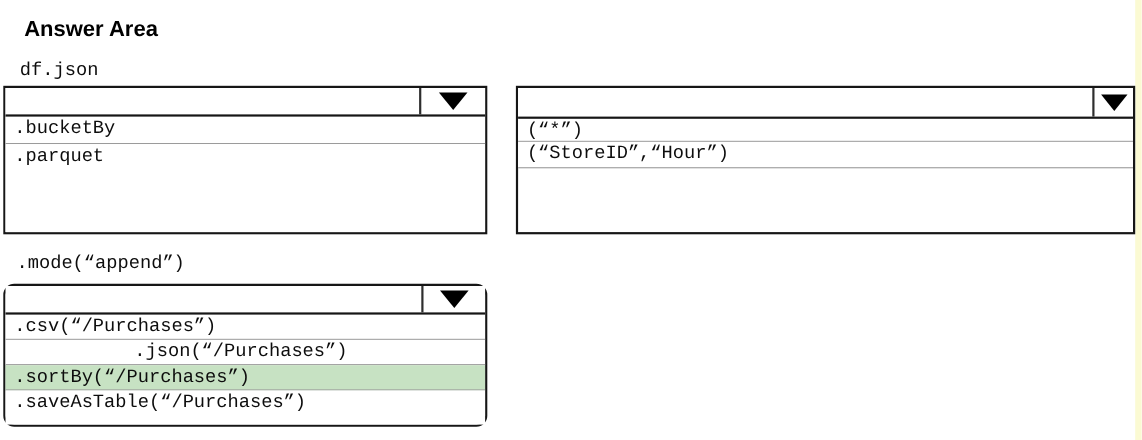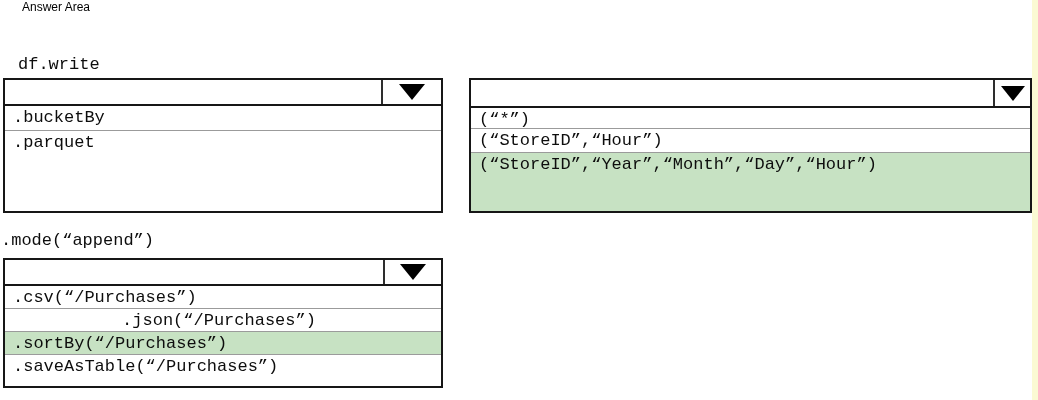--- a/index.html
+++ b/index.html
@@ -17,45 +17,45 @@
     font-family: "Liberation Mono", "DejaVu Sans Mono", monospace;
   }
   .edge-strip {
     position: absolute;
     top: 0; right: 0;
     width: 6px; height: 400px;
     background: var(--edge-strip);
   }
   .page-title {
     position: absolute;
-    left: 22px; top: 0;
+    left: 22px; top: 16px;
     font-family: "Liberation Sans", "DejaVu Sans", sans-serif;
-    font-weight: normal;
-    font-size: 12px;
+    font-weight: bold;
+    font-size: 20px;
     color: #000000;
   }
   .code-label {
     position: absolute;
     font-size: 17px;
     color: #0d0d0d;
     white-space: pre;
   }
   #label-df-write { left: 18px; top: 55px; }
-  #label-mode     { left: 1px; top: 231px; }
+  #label-mode     { left: 15px; top: 231px; }
 
   .listbox {
     position: absolute;
     background: #ffffff;
     border: 2px solid #161616;
     display: flex;
     flex-direction: column;
   }
   #box-write-method   { left: 3px;   top: 78px;  width: 440px; height: 135px; }
   #box-partition-cols { left: 469px; top: 78px;  width: 563px; height: 135px; }
-  #box-output-format  { left: 3px;   top: 258px; width: 440px; height: 130px; }
+  #box-output-format  { left: 3px;   top: 258px; width: 440px; height: 130px; border-radius: 10px; }
 
   .combo-header {
     position: relative;
     flex: 0 0 auto;
     border-bottom: 2px solid #161616;
     background: #ffffff;
   }
   #box-write-method   .combo-header { height: 26px; }
   #box-partition-cols .combo-header { height: 28px; }
   #box-output-format  .combo-header { height: 26px; }
@@ -110,41 +110,40 @@
 </style>
 </head>
 <body>
 
 <div id="canvas">
 
   <div class="edge-strip"></div>
 
   <div class="page-title">Answer Area</div>
 
-  <div class="code-label" id="label-df-write">df.write</div>
+  <div class="code-label" id="label-df-write">df.json</div>
 
   <div class="listbox" id="box-write-method">
     <div class="combo-header">
       <div class="arrow-cell">
         <span class="tri"></span>
       </div>
     </div>
     <div class="opt r0">.bucketBy</div>
     <div class="opt last">.parquet</div>
   </div>
 
   <div class="listbox" id="box-partition-cols">
     <div class="combo-header">
       <div class="arrow-cell">
         <span class="tri"></span>
       </div>
     </div>
     <div class="opt r0">(“*”)</div>
     <div class="opt r1">(“StoreID”,“Hour”)</div>
-    <div class="opt last selected">(“StoreID”,“Year”,“Month”,“Day”,“Hour”)</div>
   </div>
 
   <div class="code-label" id="label-mode">.mode(“append”)</div>
 
   <div class="listbox" id="box-output-format">
     <div class="combo-header">
       <div class="arrow-cell">
         <span class="tri"></span>
       </div>
     </div>

